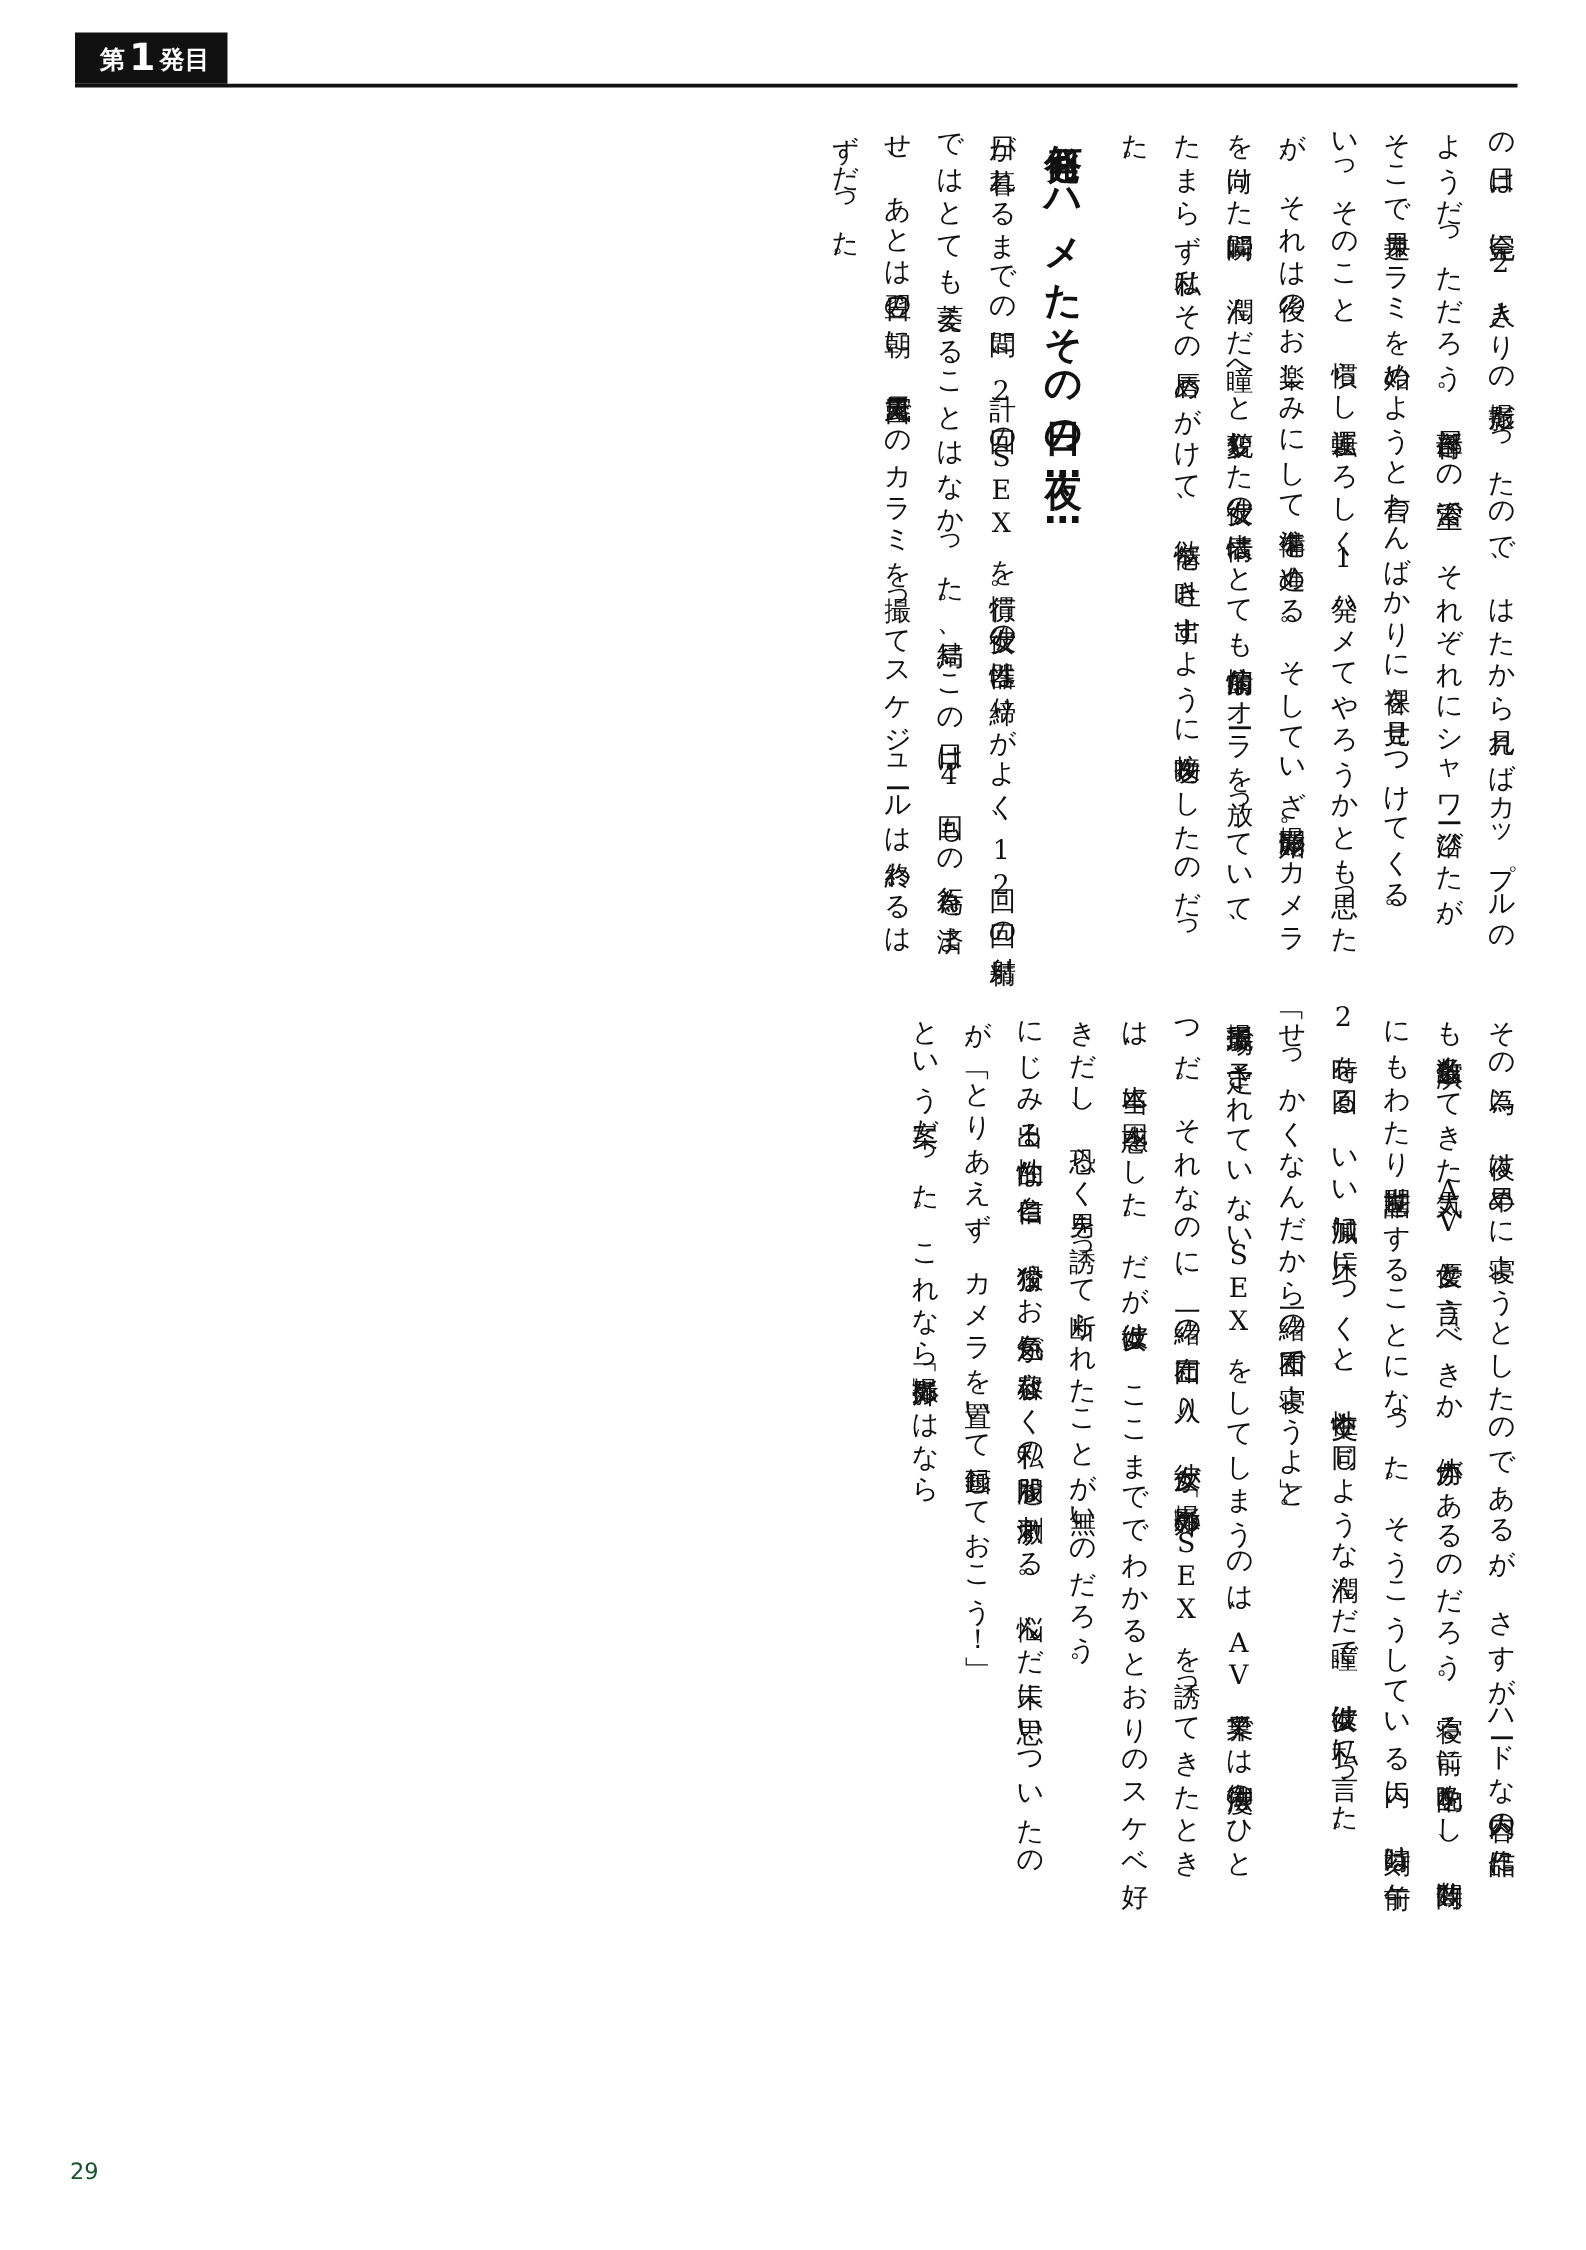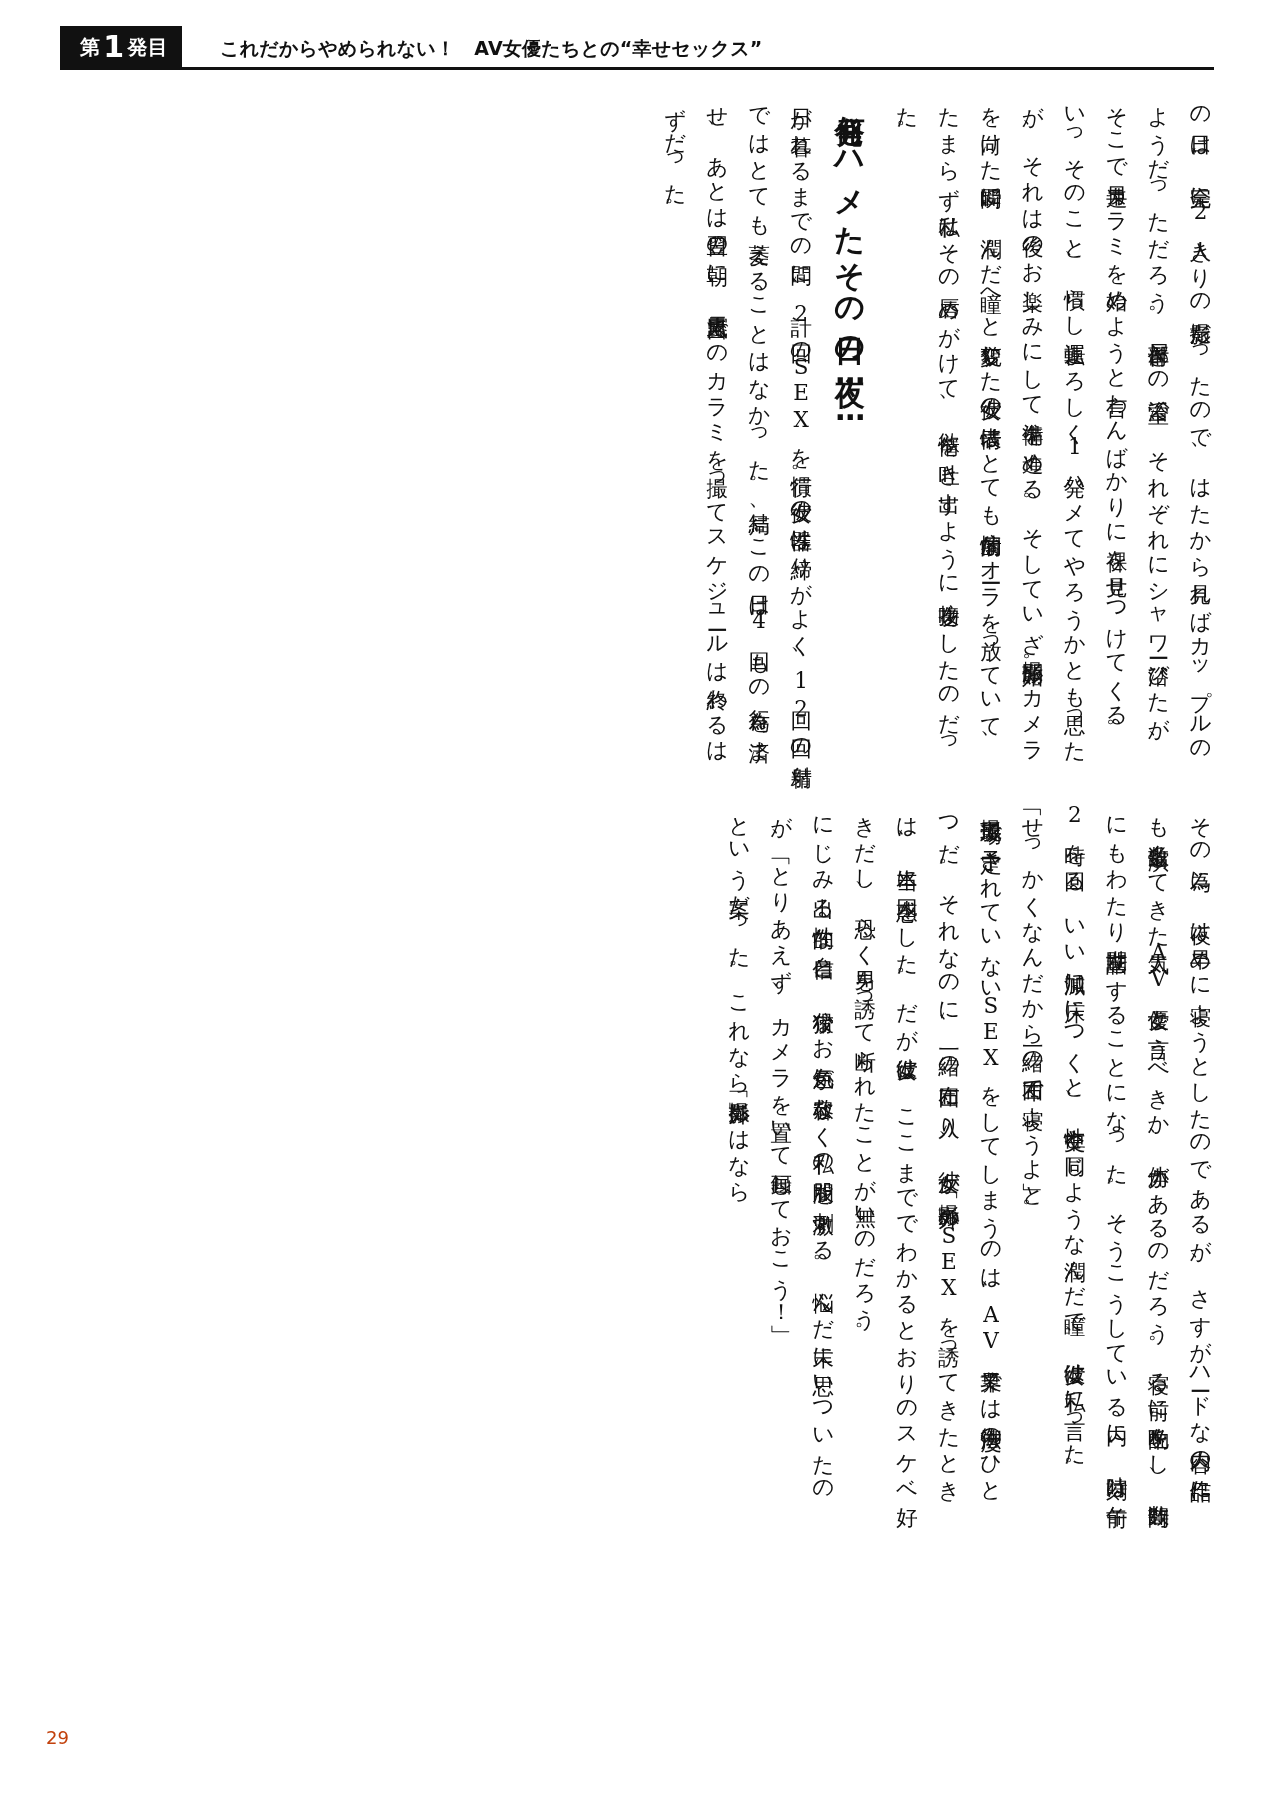--- a/index.html
+++ b/index.html
@@ -113,37 +113,36 @@
     font-family: "DejaVu Sans", "Liberation Sans", sans-serif;
   }
 
   .para {
     margin: 0;
   }
 
   
   .page-number {
     position: absolute;
-    left: 46px;
+    left: 56px;
     bottom: 52px;
     font-size: 18px;
-    color: #c2410c;
+    color: #14532d;
     font-family: "DejaVu Sans", "Liberation Sans", sans-serif;
   }
 </style>
 </head>
 <body>
 
 <div class="header">
   <div class="header-tab">
     <span class="kanji-small">第</span>
     <span class="num">1</span>
     <span class="kanji-small">発目</span>
   </div>
-  <div class="header-title">これだからやめられない！　AV女優たちとの“幸せセックス”</div>
   <div class="header-rule"></div>
 </div>
 
 <div class="page-body">
 
   <div class="block block-top">
     <p class="para">の日は、完全に2人きりの撮影だったので、はたから見ればカップルのようだっただろう。部屋付きの浴室で、それぞれにシャワー浴びたが、そこで早速カラミを始めようと言わんばかりに裸を見せつけてくる。</p>
     <p class="para">いっそのこと、慣らし運転よろしく1発ハメてやろうかとも思ったが、それは後のお楽しみにして準備を進める。そしていざ撮影開始。カメラを向けた瞬間に、潤んだ瞳へと変貌した彼女の表情はとても扇情的なオーラを放っていて、たまらず私はその唇めがけて、欲情を吐き出すように接吻をしたのだった。</p>
     <h2 class="section-heading">何発もハメたその日の夜……</h2>
     <p class="para">日が暮れるまでの間に、計2回のSEXを慣行。彼女の性器は締りがよく、1回2回の射精ではとても萎えることはなかった。結局、この日は4回もの行為を済ませ、あとは翌日の朝に、露天風呂でのカラミを撮ってスケジュールは終わるはずだった。</p>

